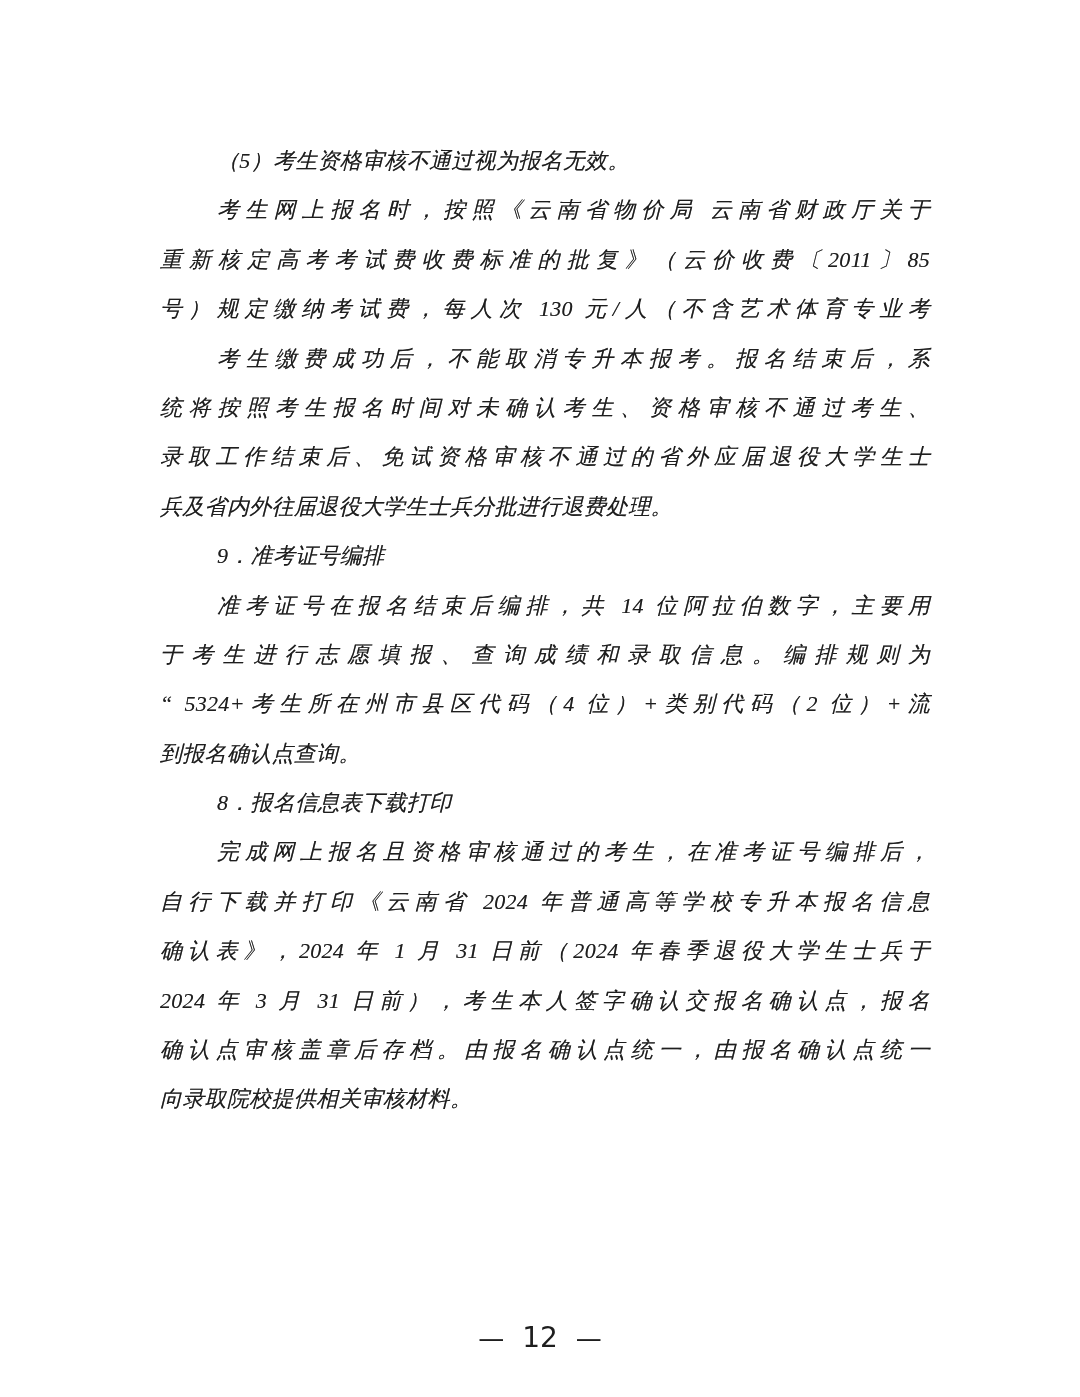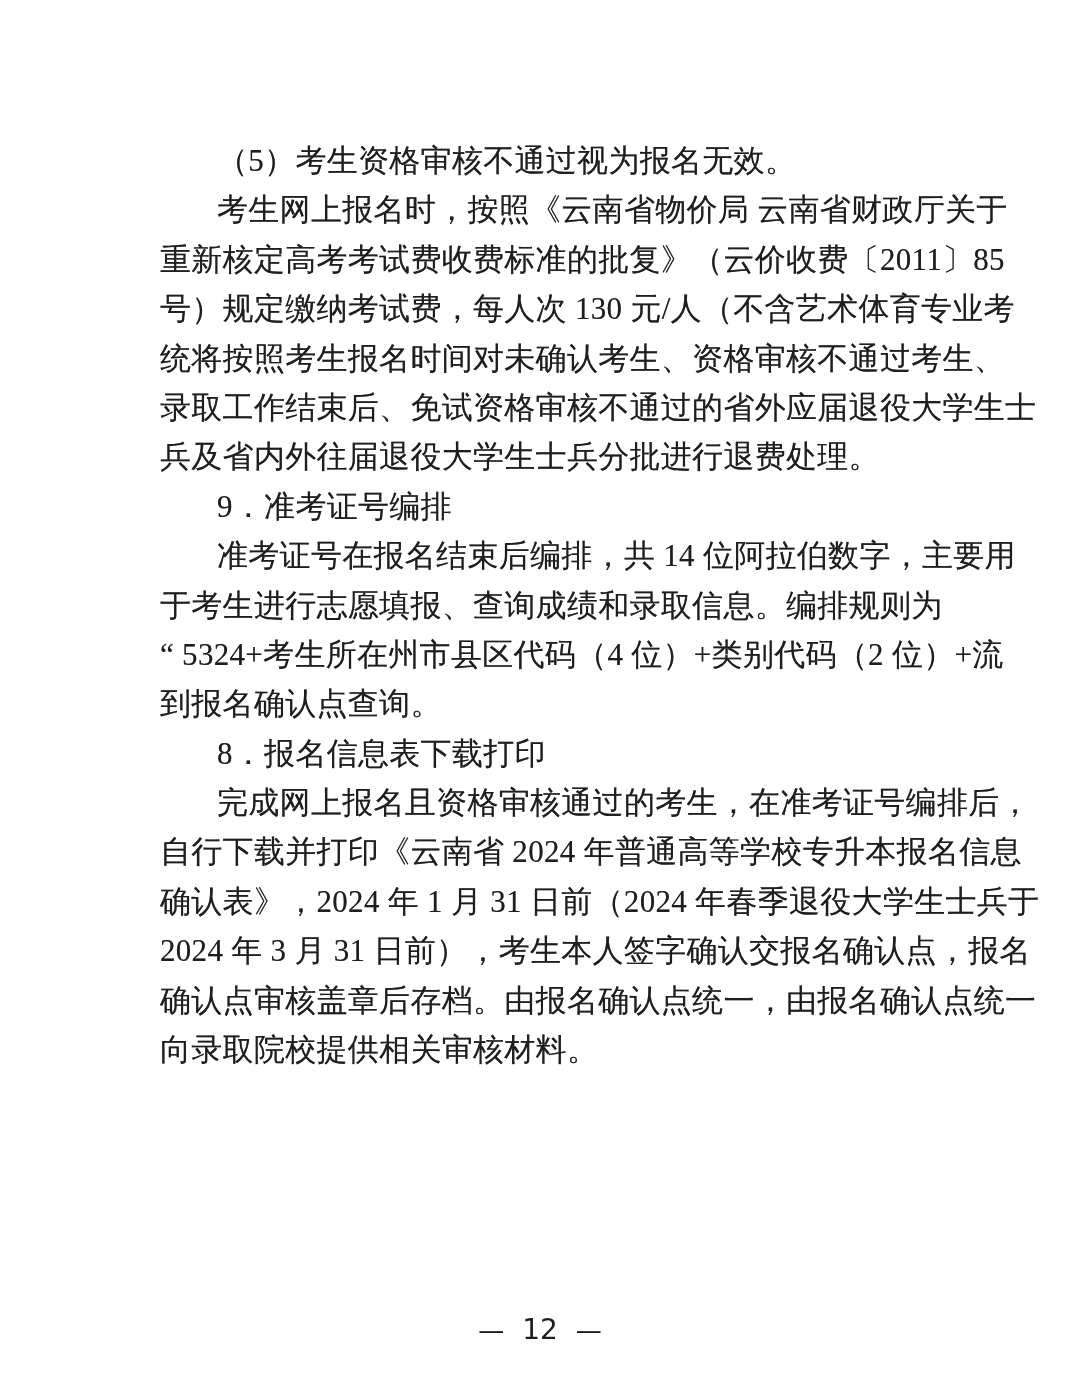--- a/index.html
+++ b/index.html
@@ -20,28 +20,29 @@
     inset: 0;
     background: #ffffff;
   }
   .doc-body {
     position: absolute;
     left: 160px;
     top: 136px;
     width: 770px;
   }
   .line {
-    font-size: 31px;
+    font-size: 22px;
     line-height: 49.4px;
     height: 49.4px;
     white-space: nowrap;
     letter-spacing: 0.3px;
     text-align: justify;
     text-align-last: justify;
     text-shadow: 0 0 0.5px rgba(30,30,30,0.55);
+    font-style: italic;
   }
   .line.noju {
     text-align-last: left;
   }
   .line.indent {
     padding-left: 57px;
   }
   .footer {
     position: absolute;
     left: 0;
@@ -50,33 +51,34 @@
     text-align: center;
     font-family: "DejaVu Sans", "Liberation Sans", sans-serif;
     font-size: 26px;
     color: #1e1e1e;
   }
   .footer .dash {
     letter-spacing: 0;
   }
   .footer .page-num {
     display: inline-block;
-    margin: 8px 18px;
+    margin: 16px 18px;
     font-size: 28px;
   }
 </style>
 </head>
 <body style="background: rgb(255, 255, 255); color: rgb(30, 30, 30);">
 
 <div class="page">
   <main class="doc-body">
       <div class="line indent noju">（5）考生资格审核不通过视为报名无效。</div>
       <div class="line indent">考生网上报名时，按照《云南省物价局 云南省财政厅关于</div>
       <div class="line">重新核定高考考试费收费标准的批复》（云价收费〔2011〕85</div>
       <div class="line">号）规定缴纳考试费，每人次 130 元/人（不含艺术体育专业考</div>
+      <div class="line indent">考生缴费成功后，不能取消专升本报考。报名结束后，系</div>
       <div class="line">统将按照考生报名时间对未确认考生、资格审核不通过考生、</div>
       <div class="line">录取工作结束后、免试资格审核不通过的省外应届退役大学生士</div>
       <div class="line noju">兵及省内外往届退役大学生士兵分批进行退费处理。</div>
       <div class="line indent noju">9．准考证号编排</div>
       <div class="line indent">准考证号在报名结束后编排，共 14 位阿拉伯数字，主要用</div>
       <div class="line">于考生进行志愿填报、查询成绩和录取信息。编排规则为</div>
       <div class="line">“ 5324+考生所在州市县区代码（4 位）+类别代码（2 位）+流</div>
       <div class="line noju">到报名确认点查询。</div>
       <div class="line indent noju">8．报名信息表下载打印</div>
       <div class="line indent">完成网上报名且资格审核通过的考生，在准考证号编排后，</div>

